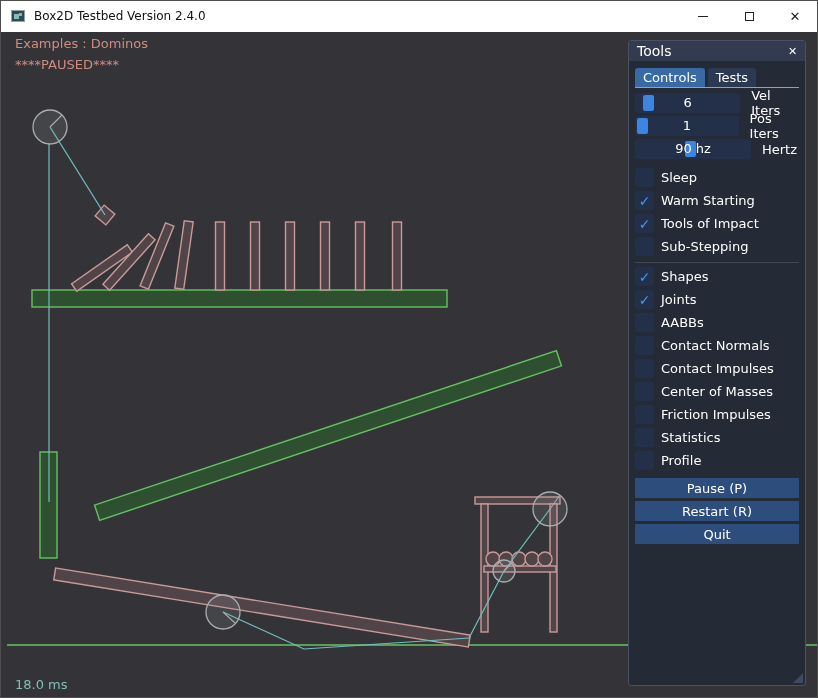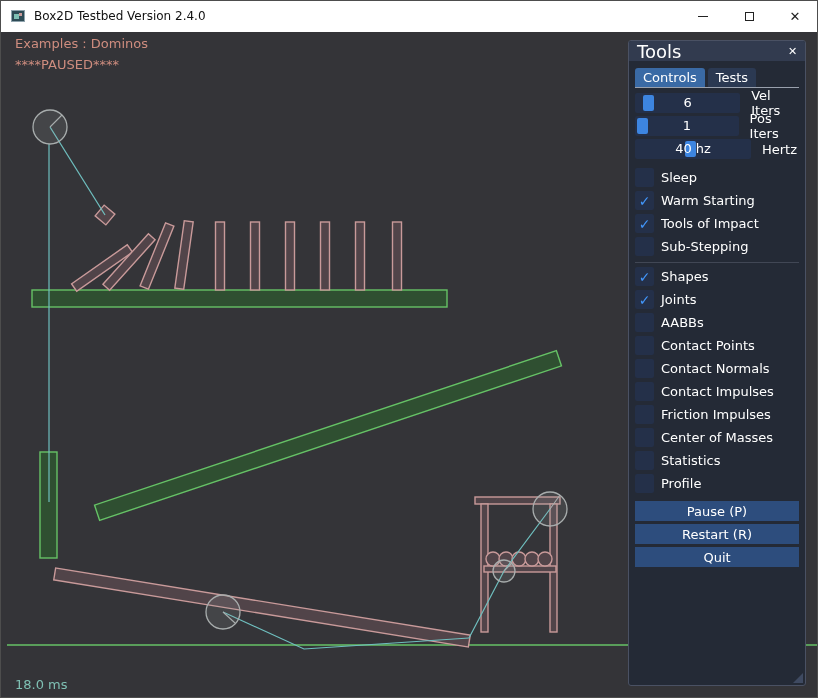--- a/index.html
+++ b/index.html
@@ -45,21 +45,21 @@
   svg .circlebody{stroke:var(--circle_stroke); fill:var(--circle_fill); stroke-width:1.3;}
   svg .radiusline{stroke:var(--circle_stroke); stroke-width:1.1;}
   svg .groundline{stroke:var(--static_stroke); stroke-width:1.5;}
 
   
   .tools-panel{position:absolute; left:628px; top:40px; width:178px; height:646px;
     background:var(--panel_bg); border:1px solid var(--panel_border); border-radius:3px;
     color:var(--panel_text); font-size:13px; z-index:20;}
   .panel-titlebar{height:20px; background:var(--panel_title_bg); border-radius:2px 2px 0 0;
     display:flex; align-items:center; padding:0 5px 0 8px;}
-  .panel-title{flex:1; font-size:18px;}
+  .panel-title{flex:1; font-size:14px;}
   .panel-close{width:15px; height:15px; display:flex; align-items:center; justify-content:center;
     font-size:11px; color:#fff;}
   .panel-content{padding:0 6px;}
   .tabbar{display:flex; gap:3px; margin-top:7px;}
   .tab{height:19px; padding:0 8px; display:flex; align-items:center; background:var(--tab_inactive);
     border-radius:3px 3px 0 0;}
   .tab.checked{background:var(--tab_active);}
   .tab-underline{height:1px; background:var(--tab_underline);}
   .slider-row{display:flex; align-items:center; height:20px; margin-top:3px;}
   .slider-row.first{margin-top:5px;}
@@ -225,21 +225,21 @@
     <div class="slider-row">
       <div class="slider-frame">
         <div class="slider-grab" style="left: calc(2% - 0.22px);"></div>
         <span class="slider-value">1</span>
       </div>
       <span class="slider-label">Pos Iters</span>
     </div>
     <div class="slider-row">
       <div class="slider-frame">
         <div class="slider-grab" style="left: calc(47.8% - 5.258px);"></div>
-        <span class="slider-value">40 hz</span>
+        <span class="slider-value">90 hz</span>
       </div>
       <span class="slider-label">Hertz</span>
     </div>
 
     <div class="cb-row group-start">
       <span class="cb-box"></span>
       <span class="cb-label">Sleep</span>
     </div>
     <div class="cb-row">
       <span class="cb-box checked">
@@ -271,37 +271,33 @@
           <span class="cb-mark">✓</span>
         </span>
       <span class="cb-label">Joints</span>
     </div>
     <div class="cb-row">
       <span class="cb-box"></span>
       <span class="cb-label">AABBs</span>
     </div>
     <div class="cb-row">
       <span class="cb-box"></span>
-      <span class="cb-label">Contact Points</span>
-    </div>
-    <div class="cb-row">
-      <span class="cb-box"></span>
       <span class="cb-label">Contact Normals</span>
     </div>
     <div class="cb-row">
       <span class="cb-box"></span>
       <span class="cb-label">Contact Impulses</span>
     </div>
     <div class="cb-row">
       <span class="cb-box"></span>
+      <span class="cb-label">Center of Masses</span>
+    </div>
+    <div class="cb-row">
+      <span class="cb-box"></span>
       <span class="cb-label">Friction Impulses</span>
-    </div>
-    <div class="cb-row">
-      <span class="cb-box"></span>
-      <span class="cb-label">Center of Masses</span>
     </div>
     <div class="cb-row">
       <span class="cb-box"></span>
       <span class="cb-label">Statistics</span>
     </div>
     <div class="cb-row">
       <span class="cb-box"></span>
       <span class="cb-label">Profile</span>
     </div>
 

